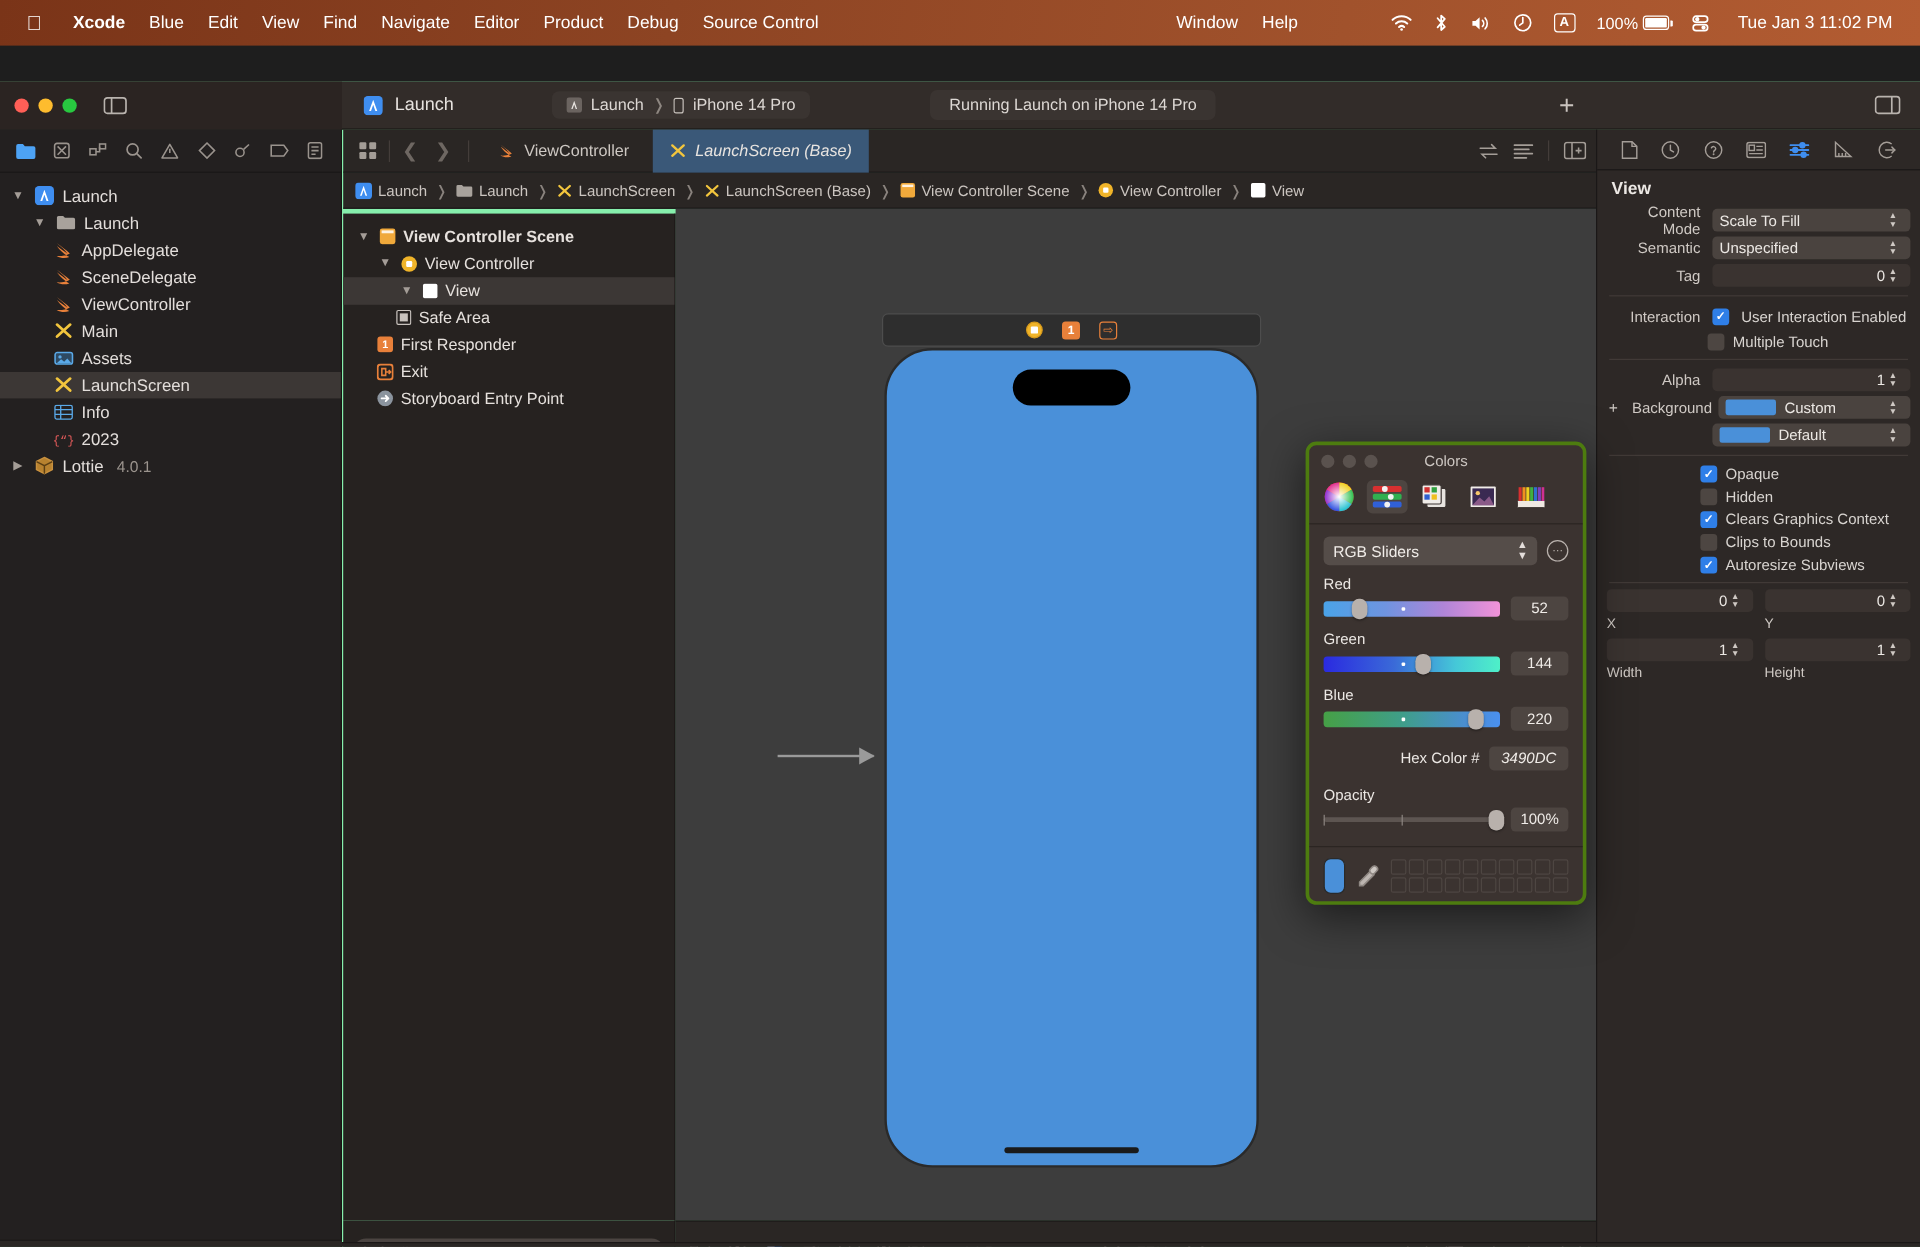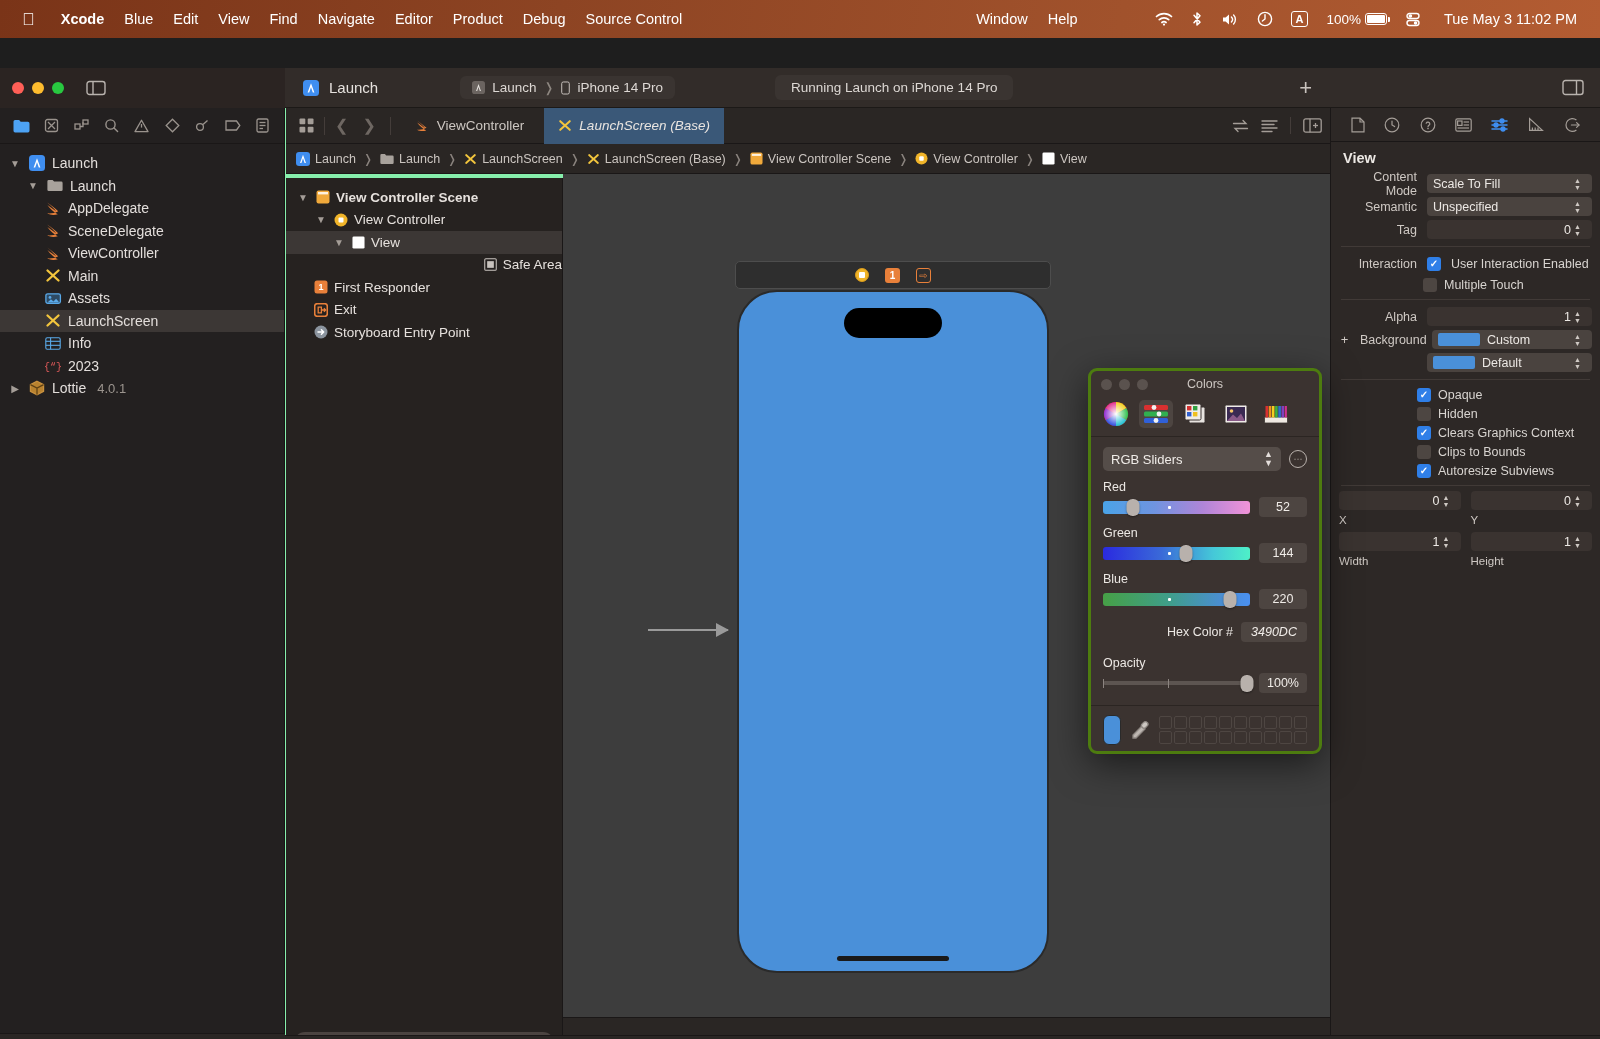--- a/index.html
+++ b/index.html
@@ -114,21 +114,21 @@
 
   
   .outline {
     position: absolute; top: 110px; left: 286px; width: 277px; bottom: 52px;
     background: #262220; border-right: 1px solid #1a1717;
   }
   .out-row { display: flex; align-items: center; height: 22.5px; gap: 6px;
     font-size: 13.5px; color: #e6e1dd; white-space: nowrap; }
   .out-row.sel { background: #3c3735; }
   .out-row .tw { width: 14px; text-align: center; color: #a49d97; font-size: 10px; }
-  .o1 { padding-left: 10px; } .o2 { padding-left: 28px; } .o3 { padding-left: 46px; } .o4 { padding-left: 80px; justify-content: flex-end; }
+  .o1 { padding-left: 10px; } .o2 { padding-left: 28px; } .o3 { padding-left: 46px; } .o4 { padding-left: 44px; }
   .outline-bottom {
     position: absolute; bottom: 0; left: 286px; width: 277px; height: 52px;
     background: #262220; border-right: 1px solid #1a1717;
     display: flex; align-items: center; padding: 0 8px;
   }
 
   
   .editor-bar {
     position: absolute; top: 40px; left: 286px; right: 270px; height: 36px;
     background: #2a2624; border-bottom: 1px solid #1a1717;
@@ -363,21 +363,21 @@
         </span>
     </span>
     <span class="sitem">
       <svg width="16" height="15" viewBox="0 0 16 15" stroke="#fff" stroke-width="1.4" fill="none">
         <rect x="2" y="1.5" width="12" height="5" rx="2.4"></rect>
         <rect x="2" y="8.5" width="12" height="5" rx="2.4"></rect>
         <circle cx="5.4" cy="4" r="1.1" fill="#fff"></circle>
           <circle cx="10.6" cy="11" r="1.1" fill="#fff"></circle>
       </svg>
     </span>
-    <span class="sitem" style="padding-left:14px">Tue May 3  11:02 PM</span>
+    <span class="sitem" style="padding-left:14px">Tue Jan 3  11:02 PM</span>
   </div>
 
   <div class="window">
 
     <div class="titlebar">
       <div class="tl-left">
         <span class="traffic">
           <span class="dot r"></span>
           <span class="dot y"></span>
           <span class="dot g"></span>

